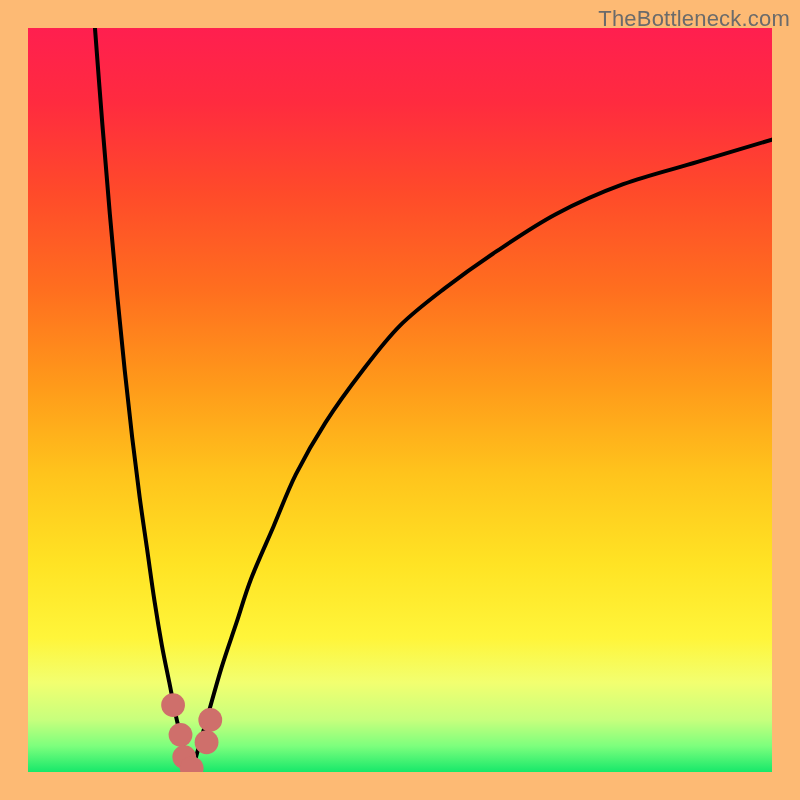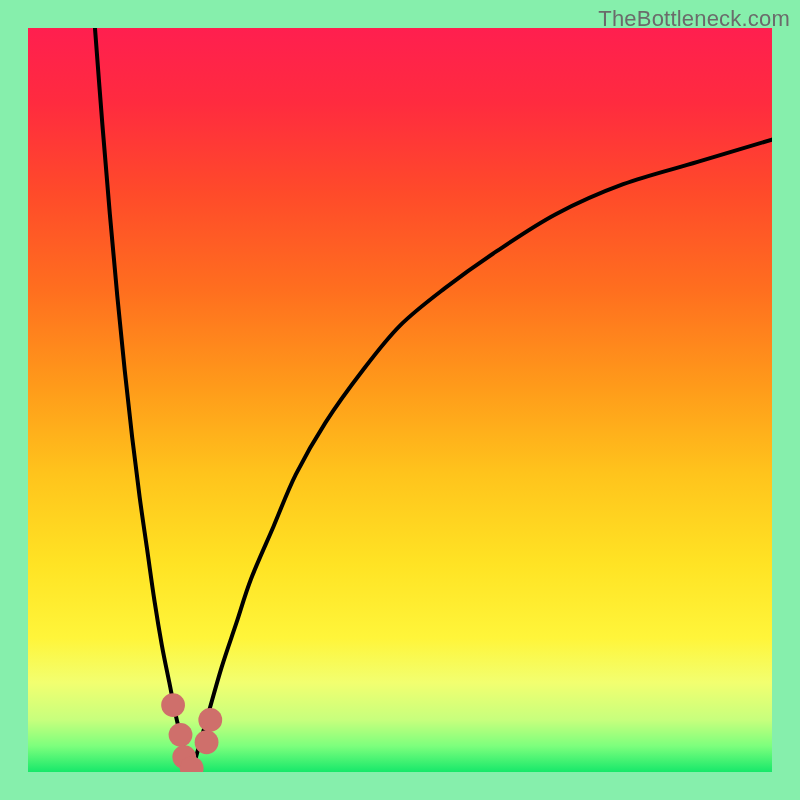--- a/index.html
+++ b/index.html
@@ -8,21 +8,21 @@
     width: 800px;
     height: 800px;
     overflow: hidden;
     background: #000;
     font-family: Arial, Helvetica, sans-serif;
   }
   .frame {
     position: absolute;
     left: 0; top: 0;
     width: 800px; height: 800px;
-    background: #86efac;
+    background: #fdba74;
   }
   .plot {
     position: absolute;
     left: 28px;
     top: 28px;
     width: 744px;
     height: 744px;
     overflow: hidden;
   }
   svg { display: block; }

